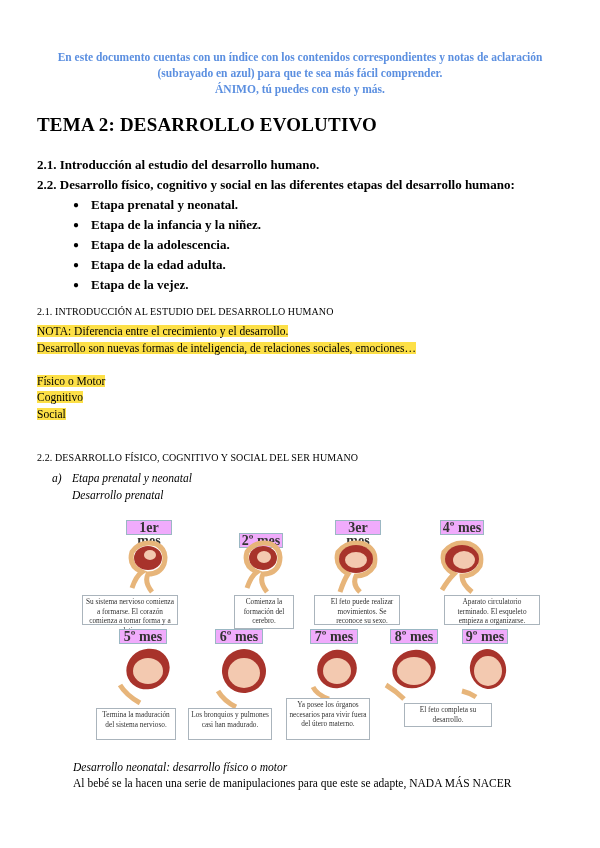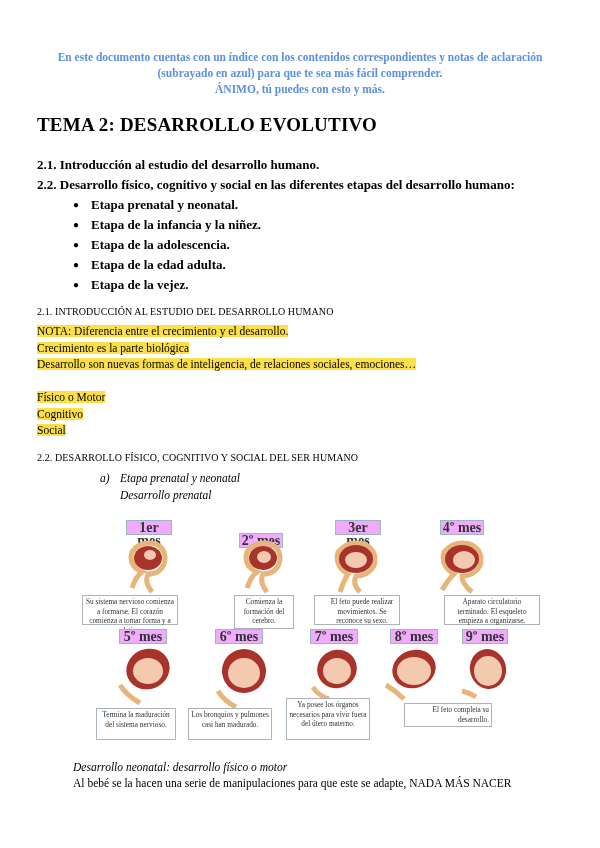--- a/index.html
+++ b/index.html
@@ -11,21 +11,21 @@
   .index { position: absolute; top: 155px; left: 37px; font-size: 13px; font-weight: bold; line-height: 20px; }
   .index ul { margin: 0; padding: 0 0 0 54px; list-style: none; line-height: 20px; }
   .index li { position: relative; }
   .index li::before { content: "●"; position: absolute; left: -18px; top: 0; font-size: 10px; }
   .h2 { position: absolute; left: 37px; font-size: 10px; font-weight: 500; letter-spacing: 0.1px; }
   .h2.one { top: 306px; }
   .h2.two { top: 452px; }
   .notes { position: absolute; top: 323px; left: 37px; font-size: 11.5px; line-height: 16.5px; }
   .hl { background: #fde047; display: inline; }
   .notes .gap { height: 16.5px; }
-  .sub { position: absolute; top: 470px; left: 52px; font-size: 11.5px; font-style: italic; line-height: 17px; margin-left: 48px; }
+  .sub { position: absolute; top: 470px; left: 52px; font-size: 11.5px; font-style: italic; line-height: 17px; }
   .sub .mark { display: inline-block; width: 20px; }
   .sub .indent { padding-left: 20px; }
   .diagram { position: absolute; top: 505px; left: 82px; width: 460px; height: 245px; }
   .lbl { position: absolute; background: #f0abfc; border: 1px solid #9bb7c3; font-size: 14px;
          font-weight: bold; color: #333; text-align: center; height: 13px; line-height: 13px; }
   .cap { position: absolute; background: #fff; border: 1px solid #aab4bc; font-size: 7.3px; color: #333;
          text-align: center; line-height: 9.5px; padding: 1px 2px; box-sizing: border-box; }
   .fetus { position: absolute; }
   .neo-title { position: absolute; top: 761px; left: 73px; font-size: 11.5px; font-style: italic; }
   .neo-text { position: absolute; top: 777px; left: 73px; font-size: 11.5px; }
@@ -50,21 +50,20 @@
     <li>Etapa de la adolescencia.</li>
     <li>Etapa de la edad adulta.</li>
     <li>Etapa de la vejez.</li>
   </ul>
 </div>
 
 <div class="h2 one">2.1. INTRODUCCIÓN AL ESTUDIO DEL DESARROLLO HUMANO</div>
 
 <div class="notes">
   <div><span class="hl">NOTA: Diferencia entre el crecimiento y el desarrollo.</span></div>
-  <div><span class="hl">Crecimiento es la parte biológica</span></div>
   <div><span class="hl">Desarrollo son nuevas formas de inteligencia, de relaciones sociales, emociones…</span></div>
   <div class="gap"></div>
   <div><span class="hl">Físico o Motor</span></div>
   <div><span class="hl">Cognitivo</span></div>
   <div><span class="hl">Social</span></div>
 </div>
 
 <div class="h2 two">2.2. DESARROLLO FÍSICO, COGNITIVO Y SOCIAL DEL SER HUMANO</div>
 
 <div class="sub">
@@ -136,17 +135,17 @@
     <ellipse cx="32" cy="24" rx="22" ry="19" fill="#a8332b" transform="rotate(-20 32 24)"></ellipse>
     <ellipse cx="32" cy="26" rx="17" ry="14" fill="#f3c9b0"></ellipse>
   </svg>
 
   <div class="lbl" style="left:380px;top:124px;width:44px;">9º mes</div>
   <svg class="fetus" style="left:378px;top:140px;" width="50" height="56" viewBox="0 0 50 56">
     <path d="M2 46 Q10 48 16 52" fill="none" stroke="#e7b57a" stroke-width="5"></path>
     <ellipse cx="28" cy="24" rx="18" ry="20" fill="#a8332b" transform="rotate(-15 28 24)"></ellipse>
     <ellipse cx="28" cy="26" rx="14" ry="15" fill="#f3c9b0"></ellipse>
   </svg>
-  <div class="cap" style="left:322px;top:198px;width:88px;height:24px;text-align:right;">El feto completa su desarrollo.</div>
+  <div class="cap" style="left:322px;top:198px;width:88px;height:24px;">El feto completa su desarrollo.</div>
 </div>
 
 <div class="neo-title">Desarrollo neonatal: desarrollo físico o motor</div>
 <div class="neo-text">Al bebé se la hacen una serie de manipulaciones para que este se adapte, NADA MÁS NACER</div>
 
 </body></html>

